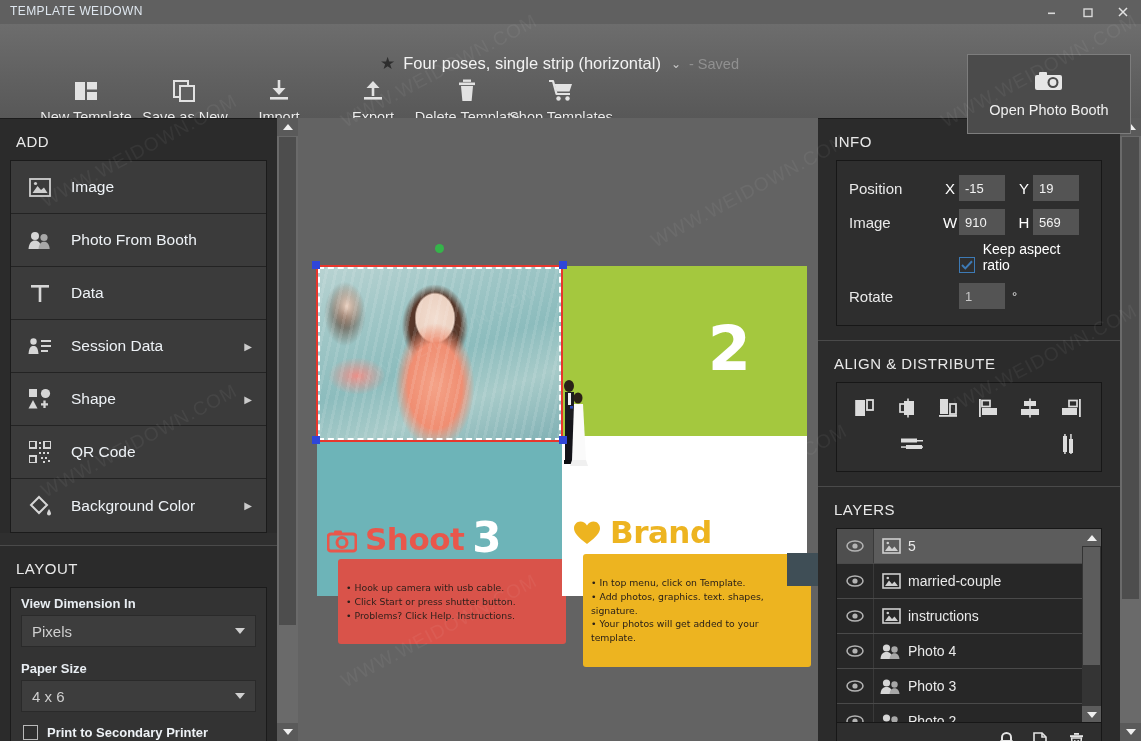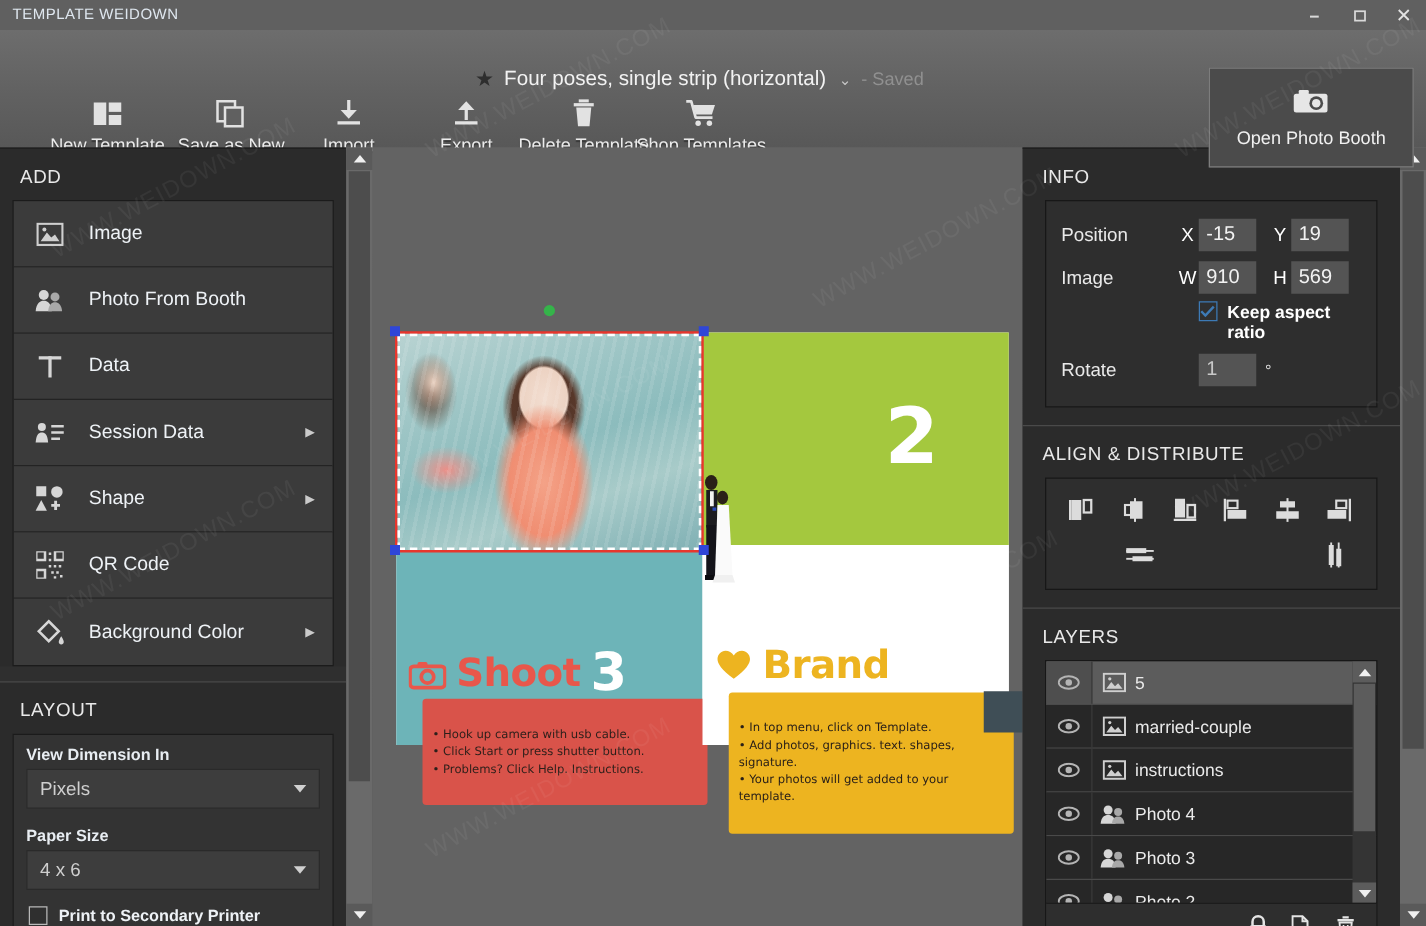--- a/index.html
+++ b/index.html
@@ -194,24 +194,24 @@
 
   .r-sec { border-bottom: 1px solid #4a4a4a; }
   .r-box { margin: 0 18px 14px 18px; border: 1px solid #171717; background: #2e2e2e; }
 
   .info-grid { padding: 10px 12px 12px 12px; }
   .info-row { display: flex; align-items: center; height: 34px; }
   .info-row .rlabel { width: 92px; font-size: 15px; color: #e9e9e9; }
   .axis { font-size: 15px; color: #ffffff; width: 18px; text-align: center; }
   .numbox {
     width: 46px; height: 26px; background: #545454; border: none; color: #f2f2f2;
-    font-size: 16px; font-family: "Liberation Sans", sans-serif; padding: 0 6px;
+    font-size: 13px; font-family: "Liberation Sans", sans-serif; padding: 0 6px;
   }
   .numbox.dim { color: #c8c8c8; }
-  .kar-row { display: flex; align-items: flex-start; gap: 8px; padding: 2px 0 6px 110px; font-weight: bold; }
+  .kar-row { display: flex; align-items: flex-end; gap: 8px; padding: 2px 0 6px 110px; }
   .kar-chk {
     width: 16px; height: 16px; background: #2f2f2f; border: 1px solid #3d7ab5;
     display: flex; align-items: center; justify-content: center;
   }
   .kar-row .lbl { font-size: 14px; color: #ffffff; }
   .deg { font-size: 13px; color: #e0e0e0; margin-left: 7px; }
 
   .align-grid { padding: 10px 10px 8px 10px; }
   .align-row { display: flex; justify-content: space-between; }
   .align-row.second { justify-content: flex-start; padding-left: 44px; gap: 114px; margin-top: 2px;}

